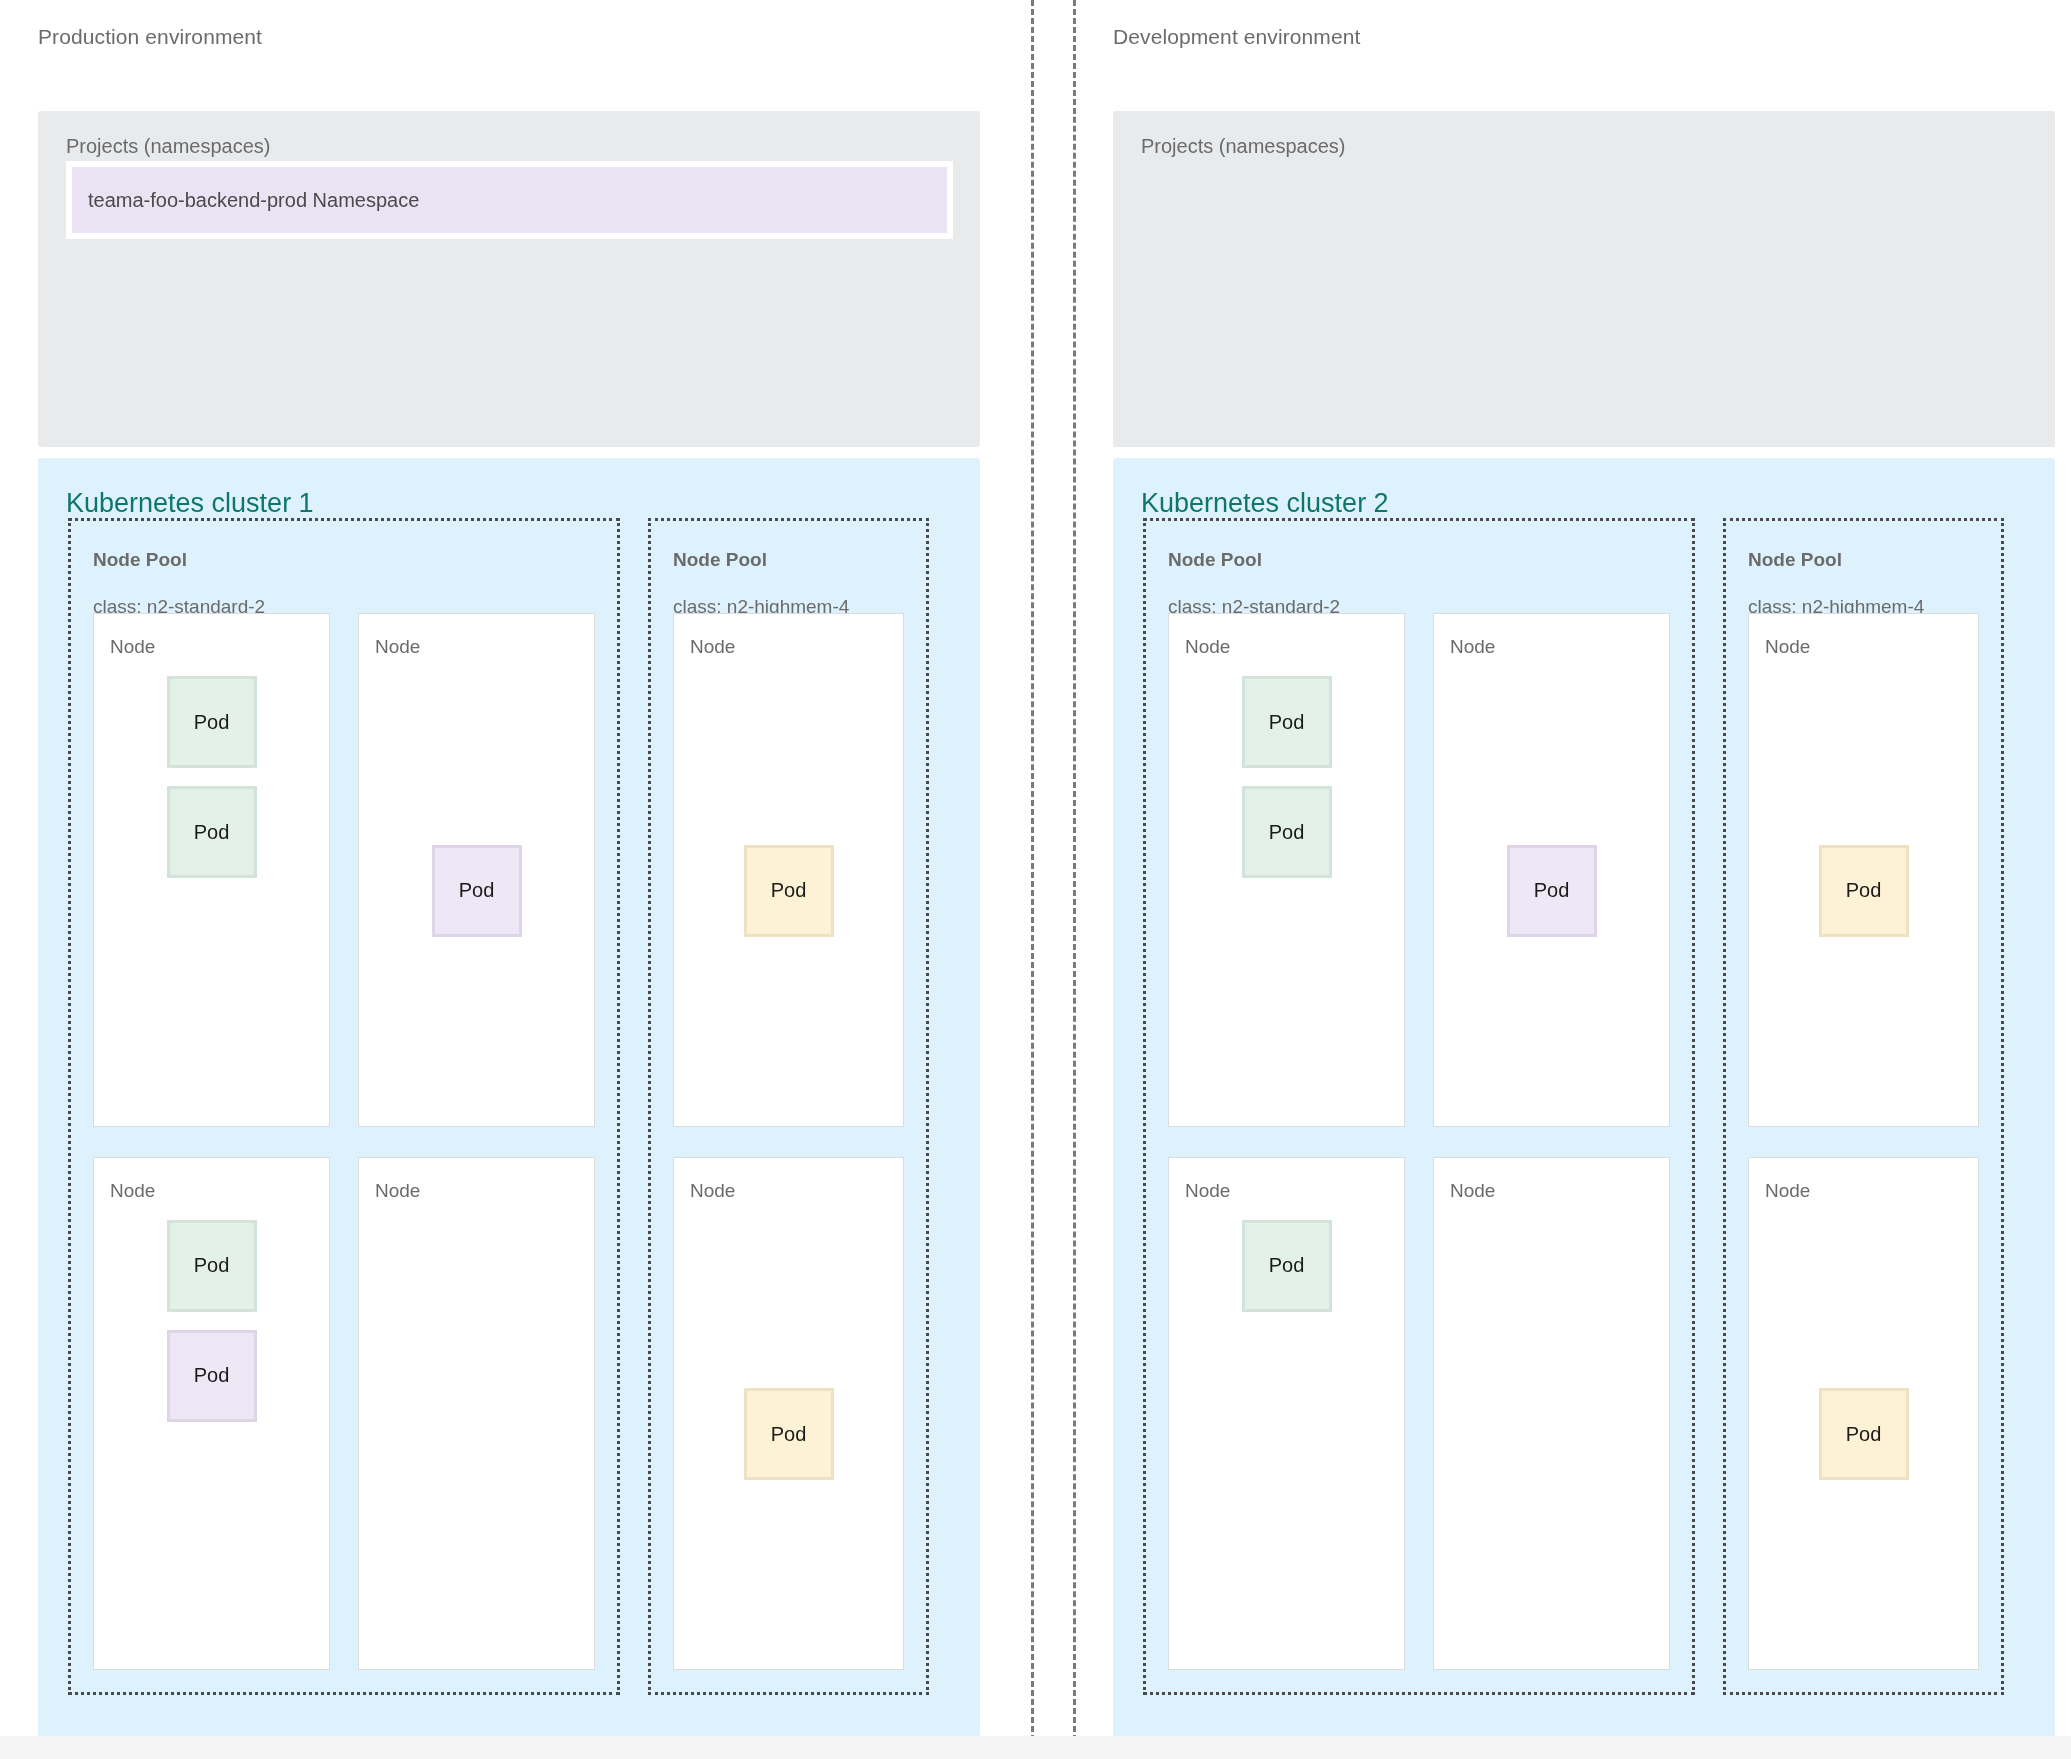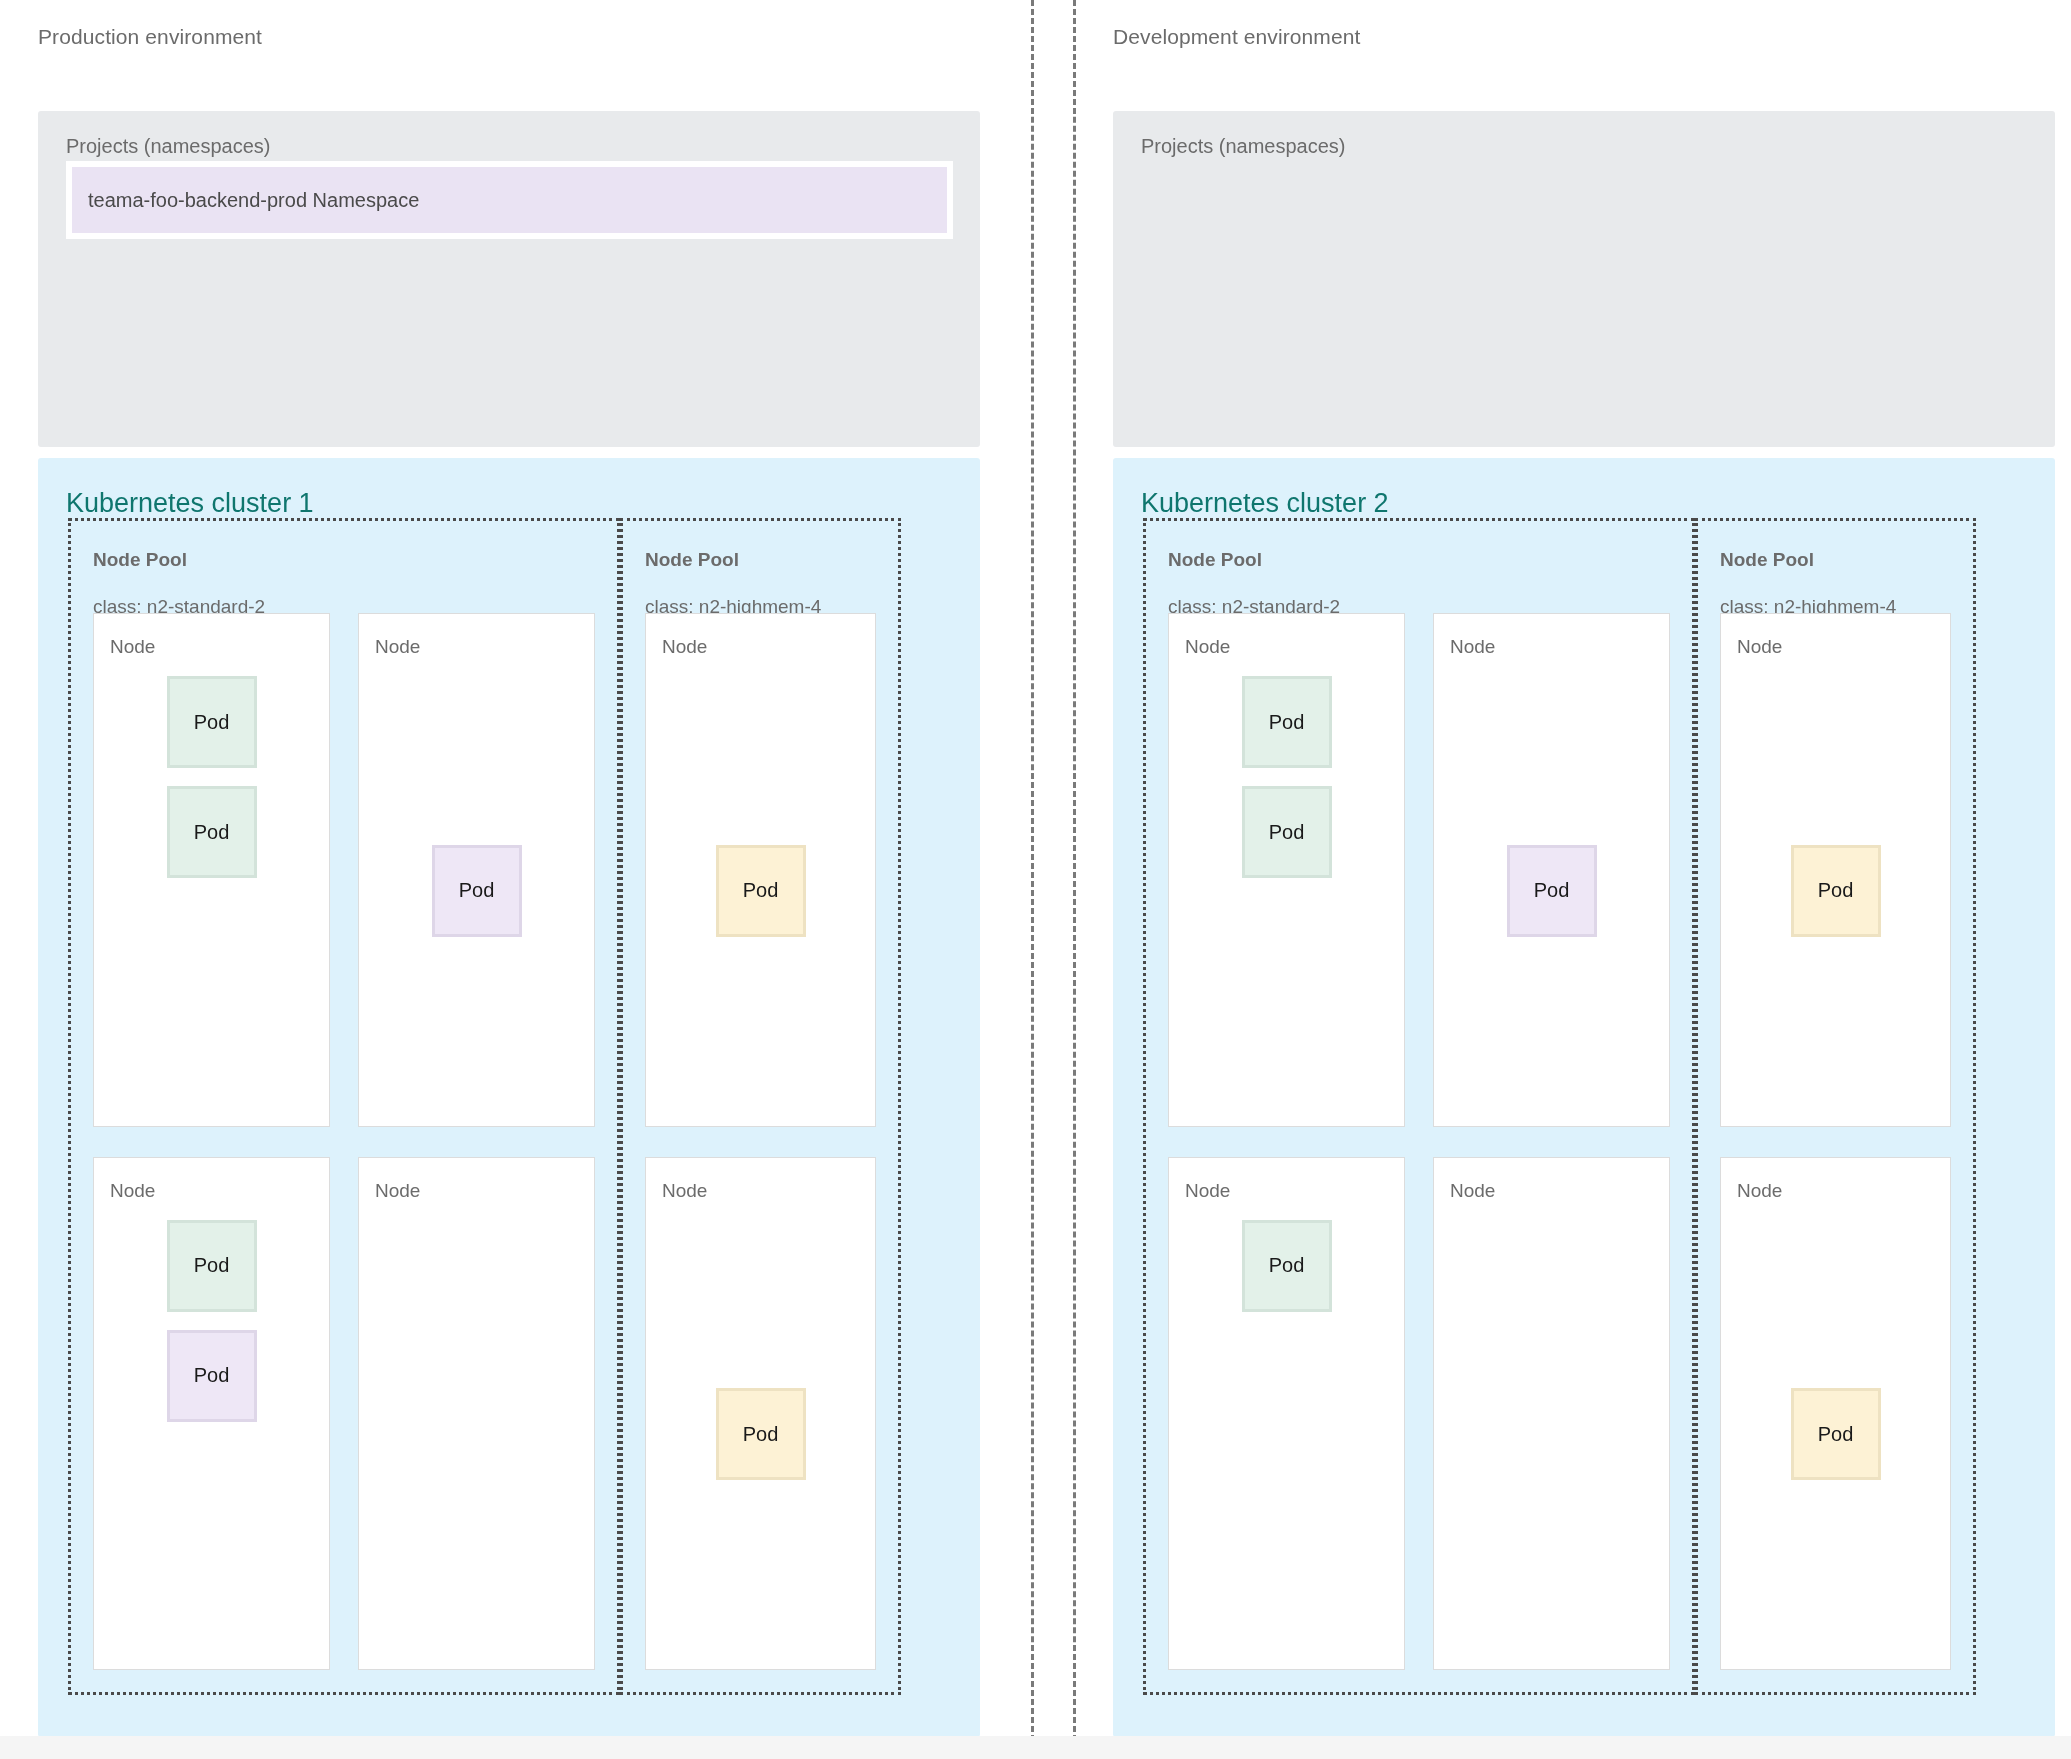--- a/index.html
+++ b/index.html
@@ -111,20 +111,21 @@
     white-space: nowrap;
   }
 
   .pools {
     position: absolute;
     left: 30px;
     top: 60px;
     right: 23px;
     bottom: 42px;
     display: flex;
+    gap: 28px;
   }
 
   .node-pool {
     border: 3px dotted #4a4a4a;
     position: relative;
     padding: 28px 0 0 0;
   }
   .node-pool.wide   { width: 552px; }
   .node-pool.narrow { width: 281px; }
 

